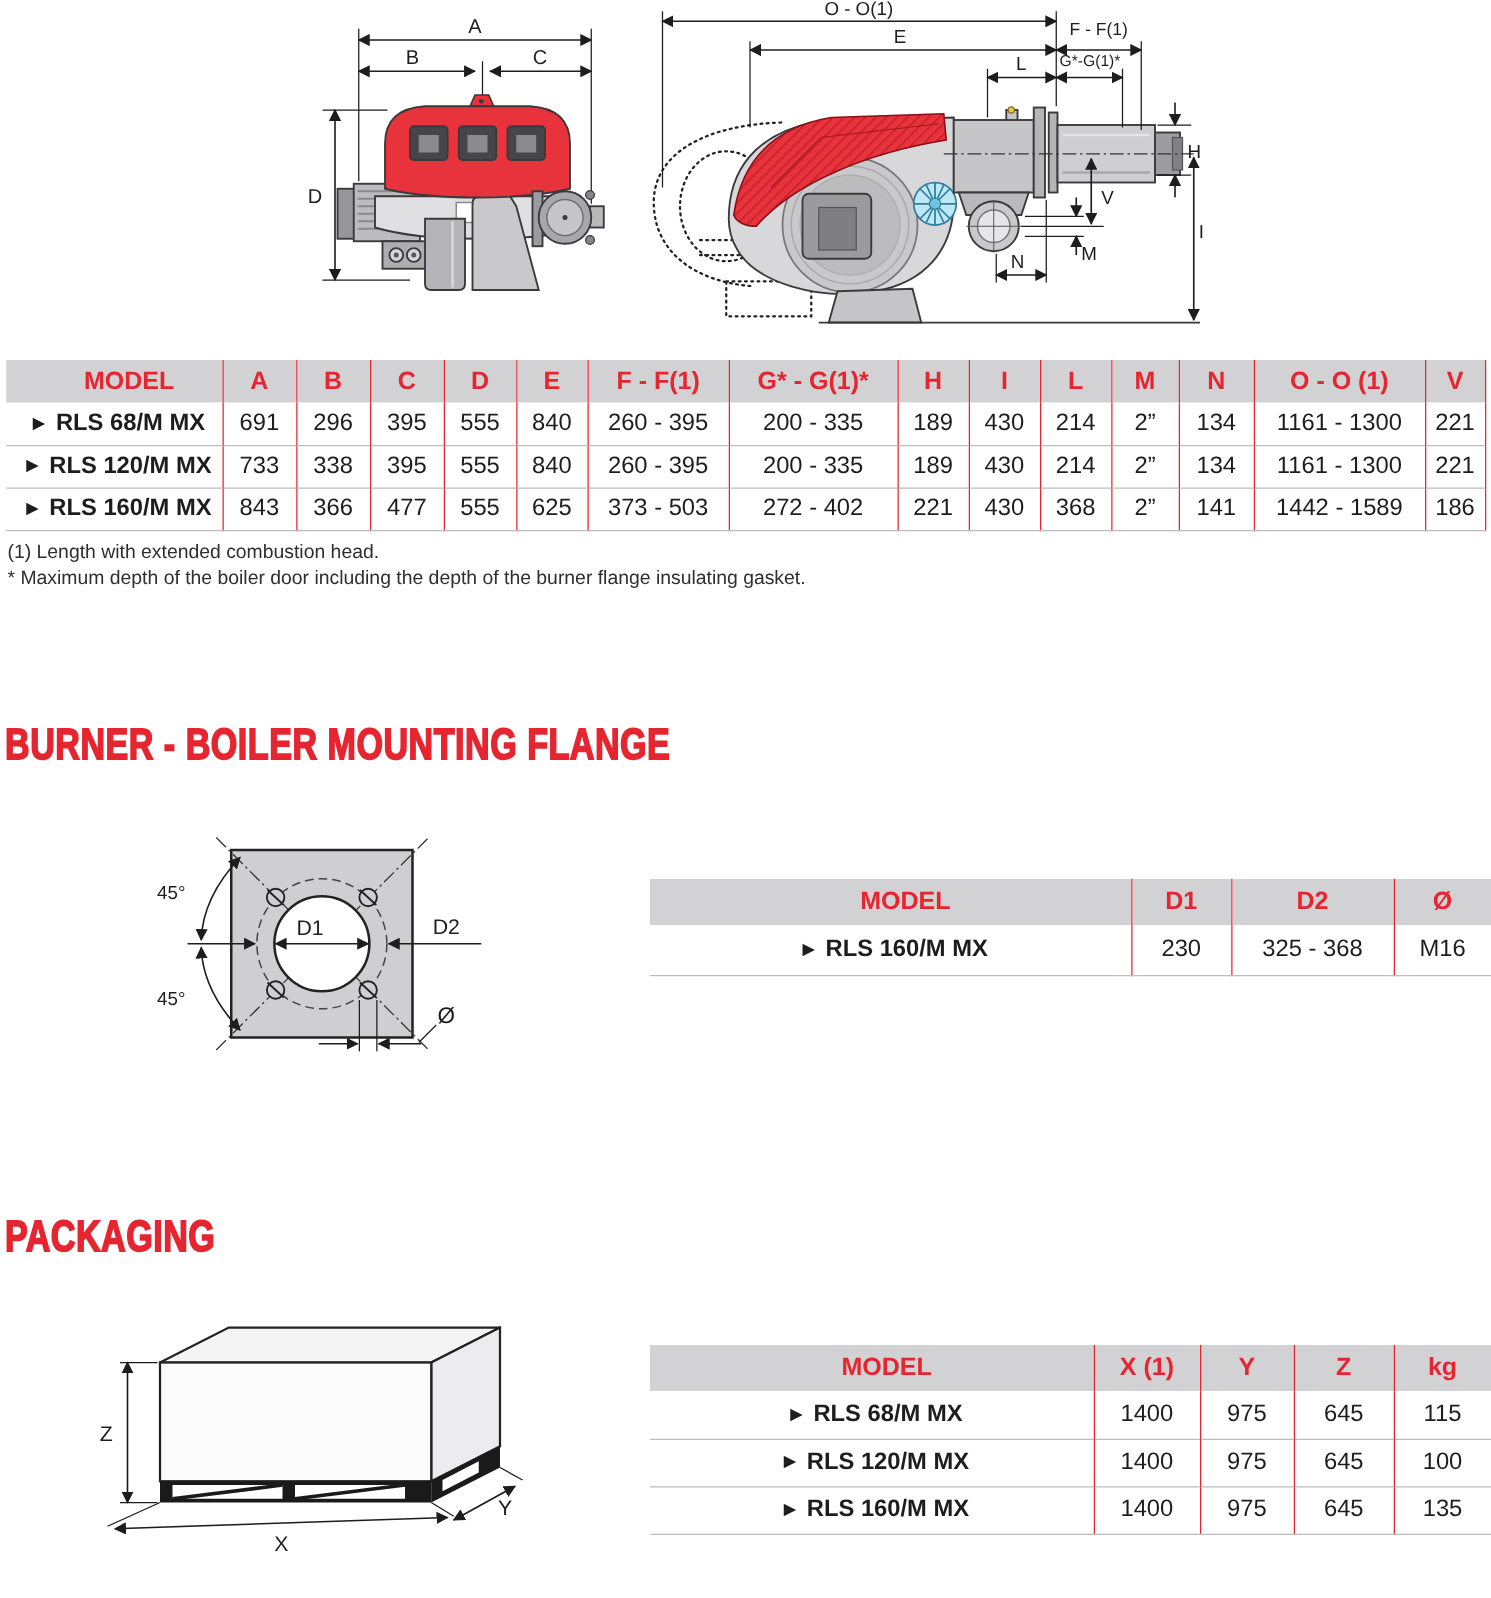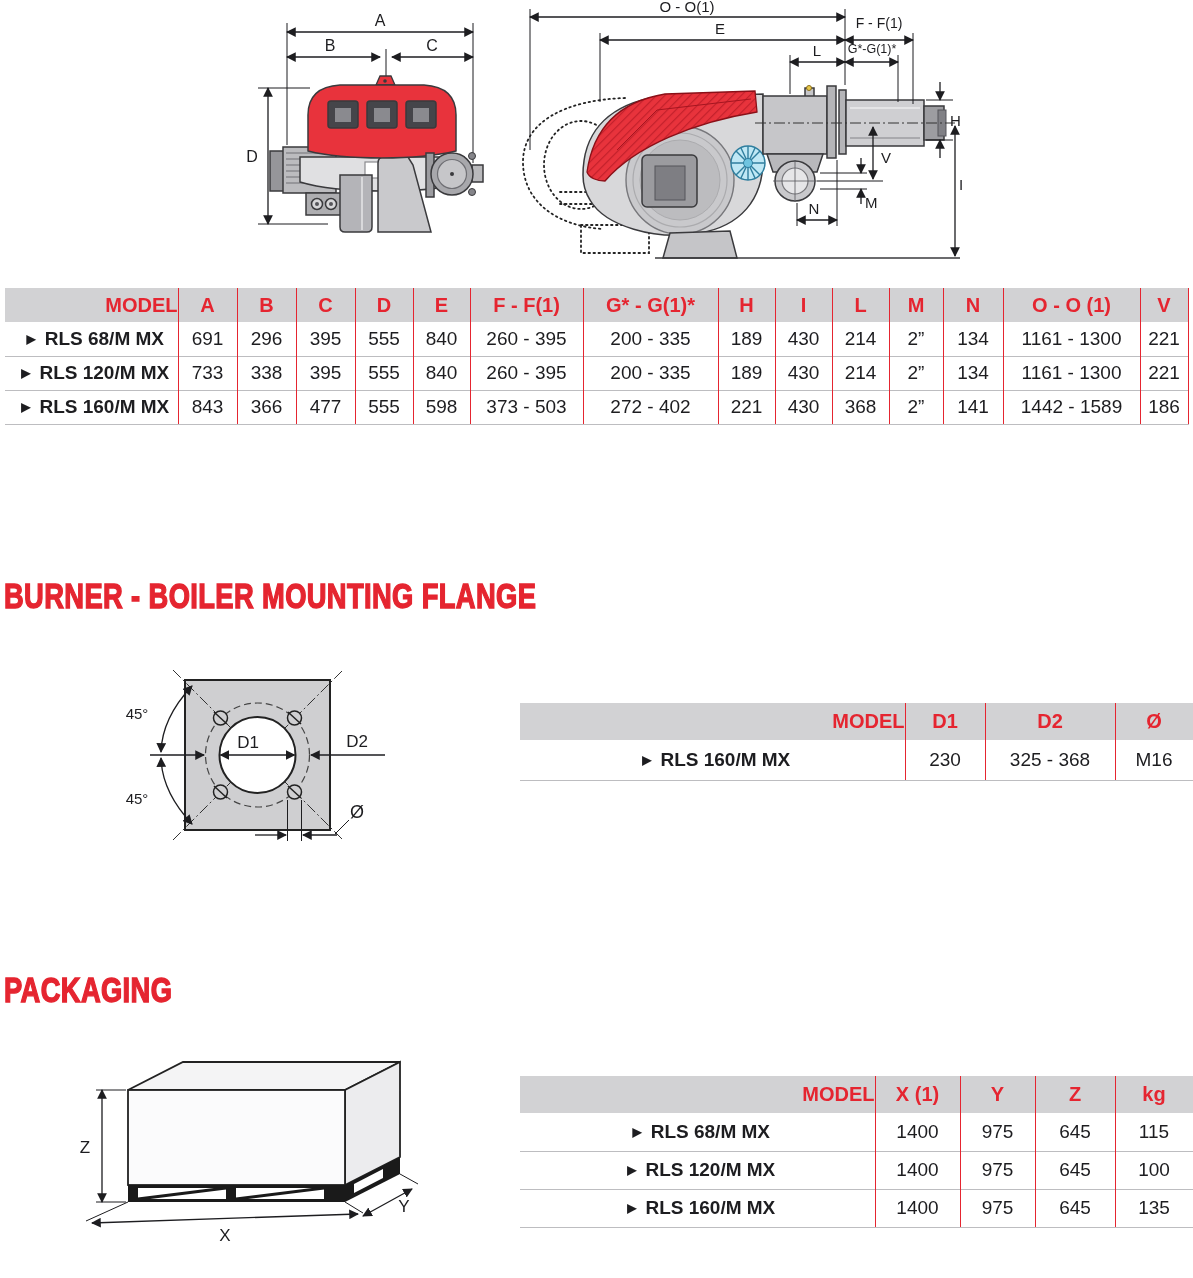--- a/index.html
+++ b/index.html
@@ -10,21 +10,21 @@
   }
   html,body{margin:0;padding:0;background:#fff;}
   body{font-family:"Liberation Sans",sans-serif;color:var(--ink);}
   .page{position:relative;width:1193px;height:1278px;background:#fff;overflow:hidden;}
   .abs{position:absolute;}
 
   
   table.spec{border-collapse:collapse;table-layout:fixed;}
   .spec th,.spec td{border-right:1.5px solid var(--red);overflow:hidden;white-space:nowrap;padding:0;}
   .spec thead th{background:var(--hdr);color:var(--red);font-size:20px;font-weight:700;text-align:center;}
-  .spec thead th.model-h{text-align:right;padding-left:24px;}
+  .spec thead th.model-h{text-align:center;padding-left:24px;}
   .spec tbody td{font-size:19px;color:var(--ink);text-align:center;background:#fff;}
   .spec tbody tr+tr td{border-top:1px solid var(--sep);}
   .spec tbody tr:last-child td{border-bottom:1px solid var(--sep);}
   .spec td.model-cell{text-align:center;font-weight:700;padding-left:8px;}
   .bullet{font-size:12px;margin-right:9px;position:relative;top:-2px;color:var(--ink);}
   .dims thead tr{height:34px;}
   .dims tbody tr{height:34px;}
   .flg thead tr{height:37px;}
   .flg tbody tr{height:40px;}
   .pkg thead tr{height:37px;}
@@ -329,34 +329,38 @@
         <td>134</td>
         <td>1161 - 1300</td>
         <td>221</td>
       </tr>
       <tr>
         <td class="model-cell"><span class="bullet">▶</span><span>RLS 160/M MX</span></td>
         <td>843</td>
         <td>366</td>
         <td>477</td>
         <td>555</td>
-        <td>598</td>
+        <td>625</td>
         <td>373 - 503</td>
         <td>272 - 402</td>
         <td>221</td>
         <td>430</td>
         <td>368</td>
         <td>2”</td>
         <td>141</td>
         <td>1442 - 1589</td>
         <td>186</td>
       </tr>
     </tbody>
   </table>
 
+  <div class="footnotes abs" style="left:6px;top:431px">
+    <div>(1) Length with extended combustion head.</div>
+    <div>* Maximum depth of the boiler door including the depth of the burner flange insulating gasket.</div>
+  </div>
 
   <div class="sec-title abs" style="left:4px;top:576px">BURNER - BOILER MOUNTING FLANGE</div>
 
   <svg class="abs" style="left:95px;top:648px" width="330" height="215" viewBox="0 0 330 215">
     <rect x="90" y="32" width="145" height="150" fill="#cfcfd1" stroke="#222" stroke-width="2"></rect>
     <line class="dashdot" x1="78" y1="22" x2="247" y2="191"></line>
     <line class="dashdot" x1="78" y1="192" x2="247" y2="23"></line>
     <circle cx="162.5" cy="107" r="38" fill="#fff" stroke="#222" stroke-width="2"></circle>
     <circle cx="162.5" cy="107" r="52" fill="none" stroke="#444" stroke-width="1.2" stroke-dasharray="7 4"></circle>
     <g fill="#cfcfd1" stroke="#222" stroke-width="1.5">

